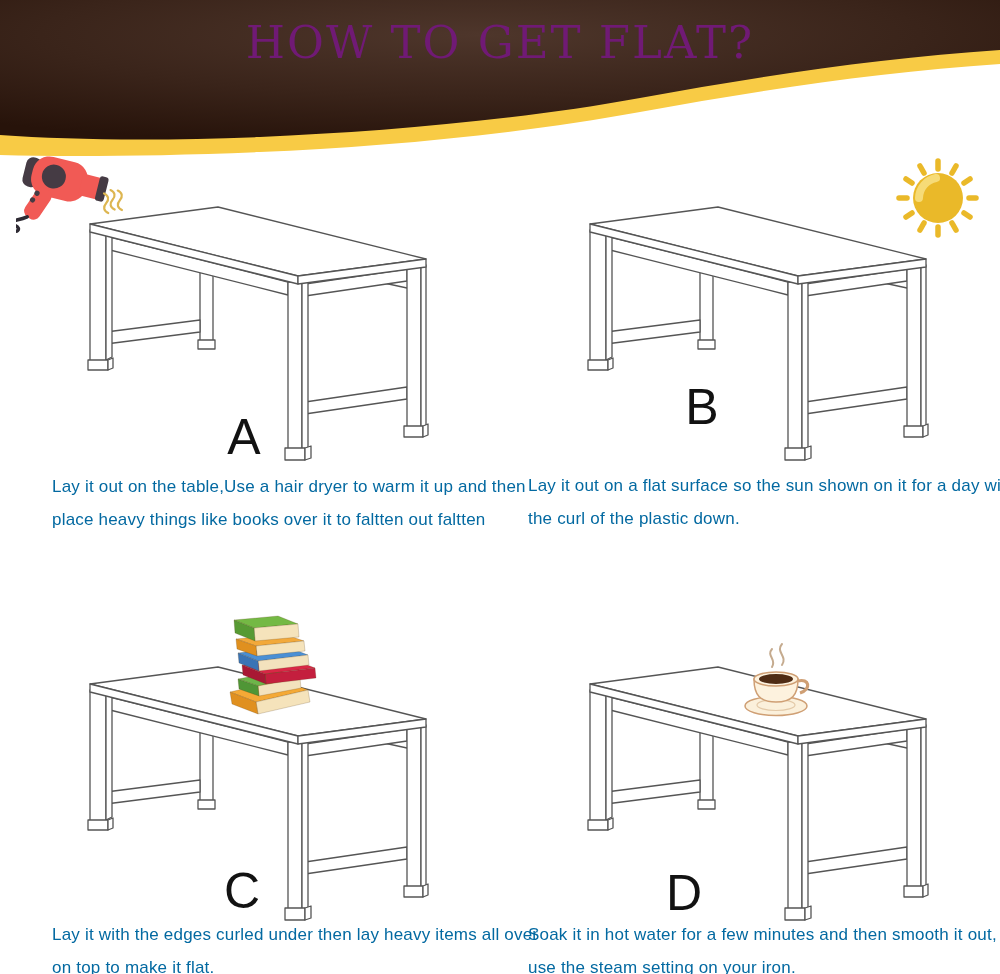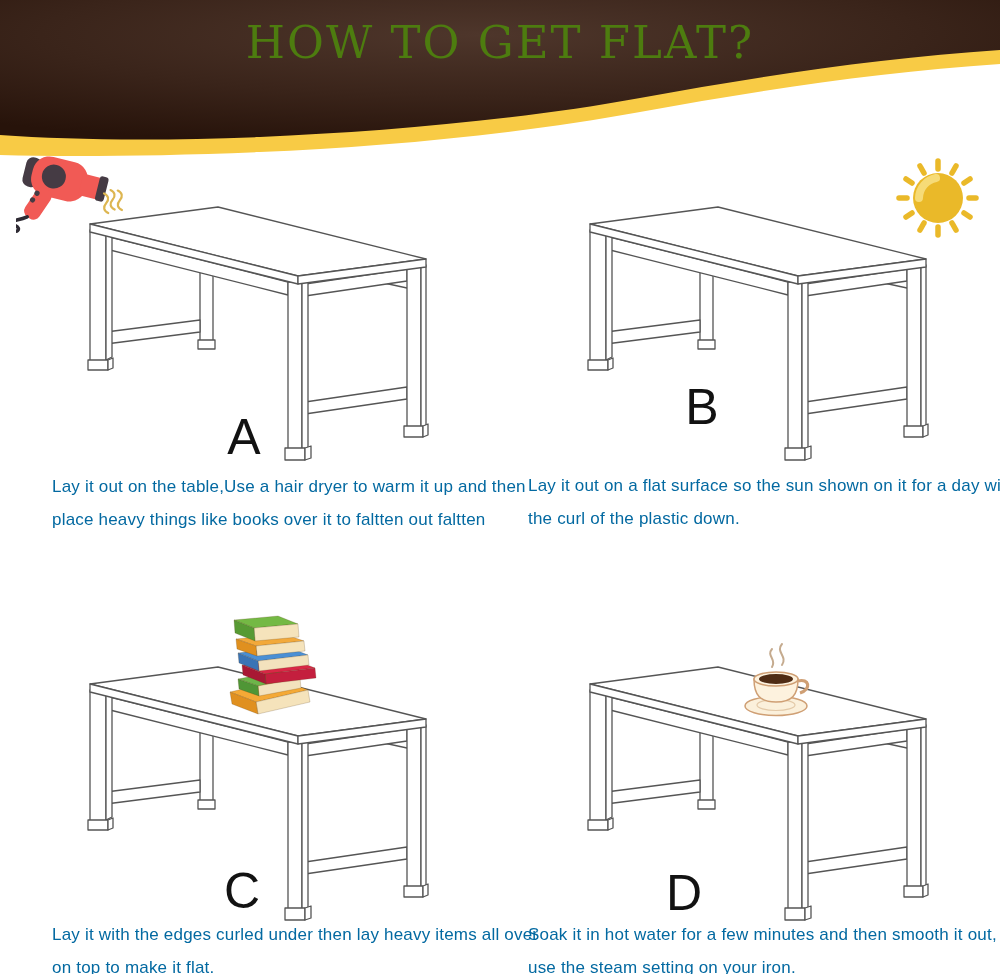--- a/index.html
+++ b/index.html
@@ -3,21 +3,21 @@
 <meta charset="utf-8">
 <style>
   html,body{margin:0;padding:0;background:#ffffff;}
   .canvas{position:relative;width:1000px;height:974px;background:#ffffff;overflow:hidden;
           font-family:"Liberation Sans",sans-serif;}
   
   .header{position:absolute;left:0;top:0;width:1000px;height:165px;}
   .header svg{display:block;}
   .title{position:absolute;left:0;top:16px;width:1000px;text-align:center;
          font-family:"DejaVu Serif",serif;font-size:45px;letter-spacing:2px;
-         color:#4d7c0f;font-weight:normal;}
+         color:#701a75;font-weight:normal;}
   
   .section{position:absolute;width:500px;}
   .sec-a{left:0;top:150px;height:400px;}
   .sec-b{left:500px;top:150px;height:400px;}
   .sec-c{left:0;top:600px;height:374px;}
   .sec-d{left:500px;top:600px;height:374px;}
   .table-ill{position:absolute;left:85px;width:345px;height:265px;}
   .sec-a .table-ill,.sec-b .table-ill{top:52px;}
   .sec-c .table-ill,.sec-d .table-ill{top:62px;}
   .letter{position:absolute;width:60px;text-align:center;font-size:50px;color:#121212;

